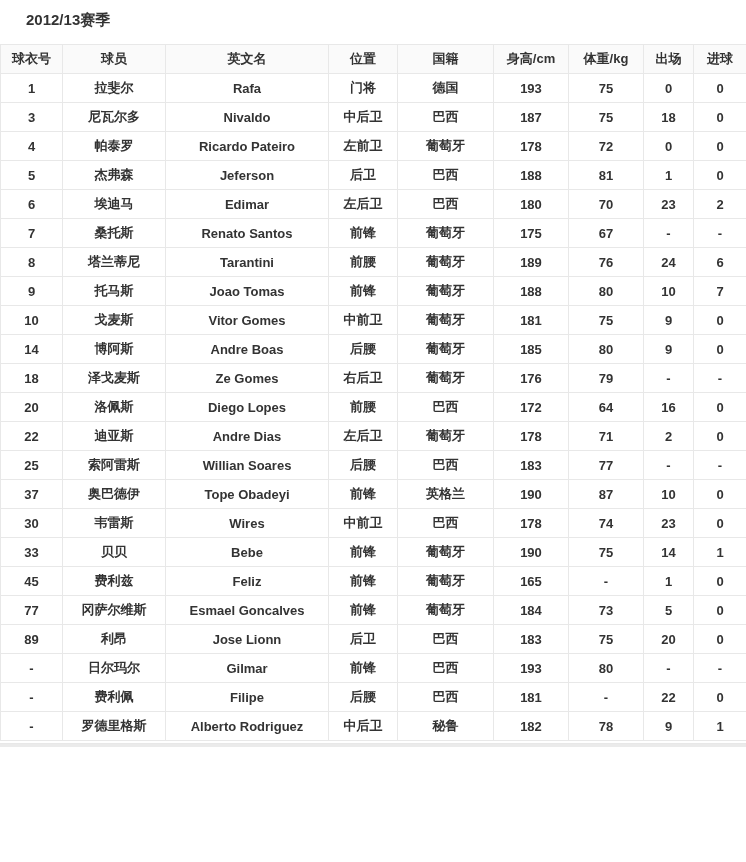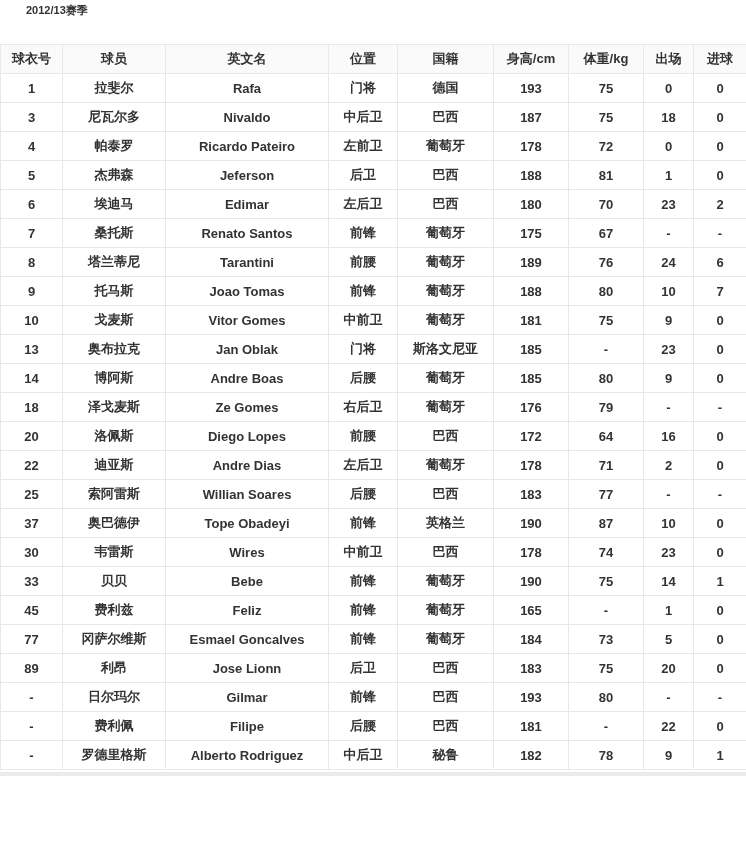--- a/index.html
+++ b/index.html
@@ -13,22 +13,22 @@
     color: var(--text, #333333);
   }
   .page {
     width: 746px;
     height: 862px;
     position: relative;
   }
   .title {
     box-sizing: border-box;
     height: 44px;
-    padding: 3px 0 0 26px;
-    font-size: 11px;
+    padding: 11px 0 0 26px;
+    font-size: 15px;
     font-weight: bold;
     color: var(--text, #333333);
   }
   table.squad {
     width: 746px;
     border-collapse: collapse;
     table-layout: fixed;
   }
   table.squad th, table.squad td {
     border: 1px solid var(--border, #e8e8e8);
@@ -190,31 +190,20 @@
           <td>戈麦斯</td>
           <td>Vitor Gomes</td>
           <td>中前卫</td>
           <td>葡萄牙</td>
           <td>181</td>
           <td>75</td>
           <td>9</td>
           <td>0</td>
         </tr>
         <tr>
-          <td>13</td>
-          <td>奥布拉克</td>
-          <td>Jan Oblak</td>
-          <td>门将</td>
-          <td>斯洛文尼亚</td>
-          <td>185</td>
-          <td>-</td>
-          <td>23</td>
-          <td>0</td>
-        </tr>
-        <tr>
           <td>14</td>
           <td>博阿斯</td>
           <td>Andre Boas</td>
           <td>后腰</td>
           <td>葡萄牙</td>
           <td>185</td>
           <td>80</td>
           <td>9</td>
           <td>0</td>
         </tr>

